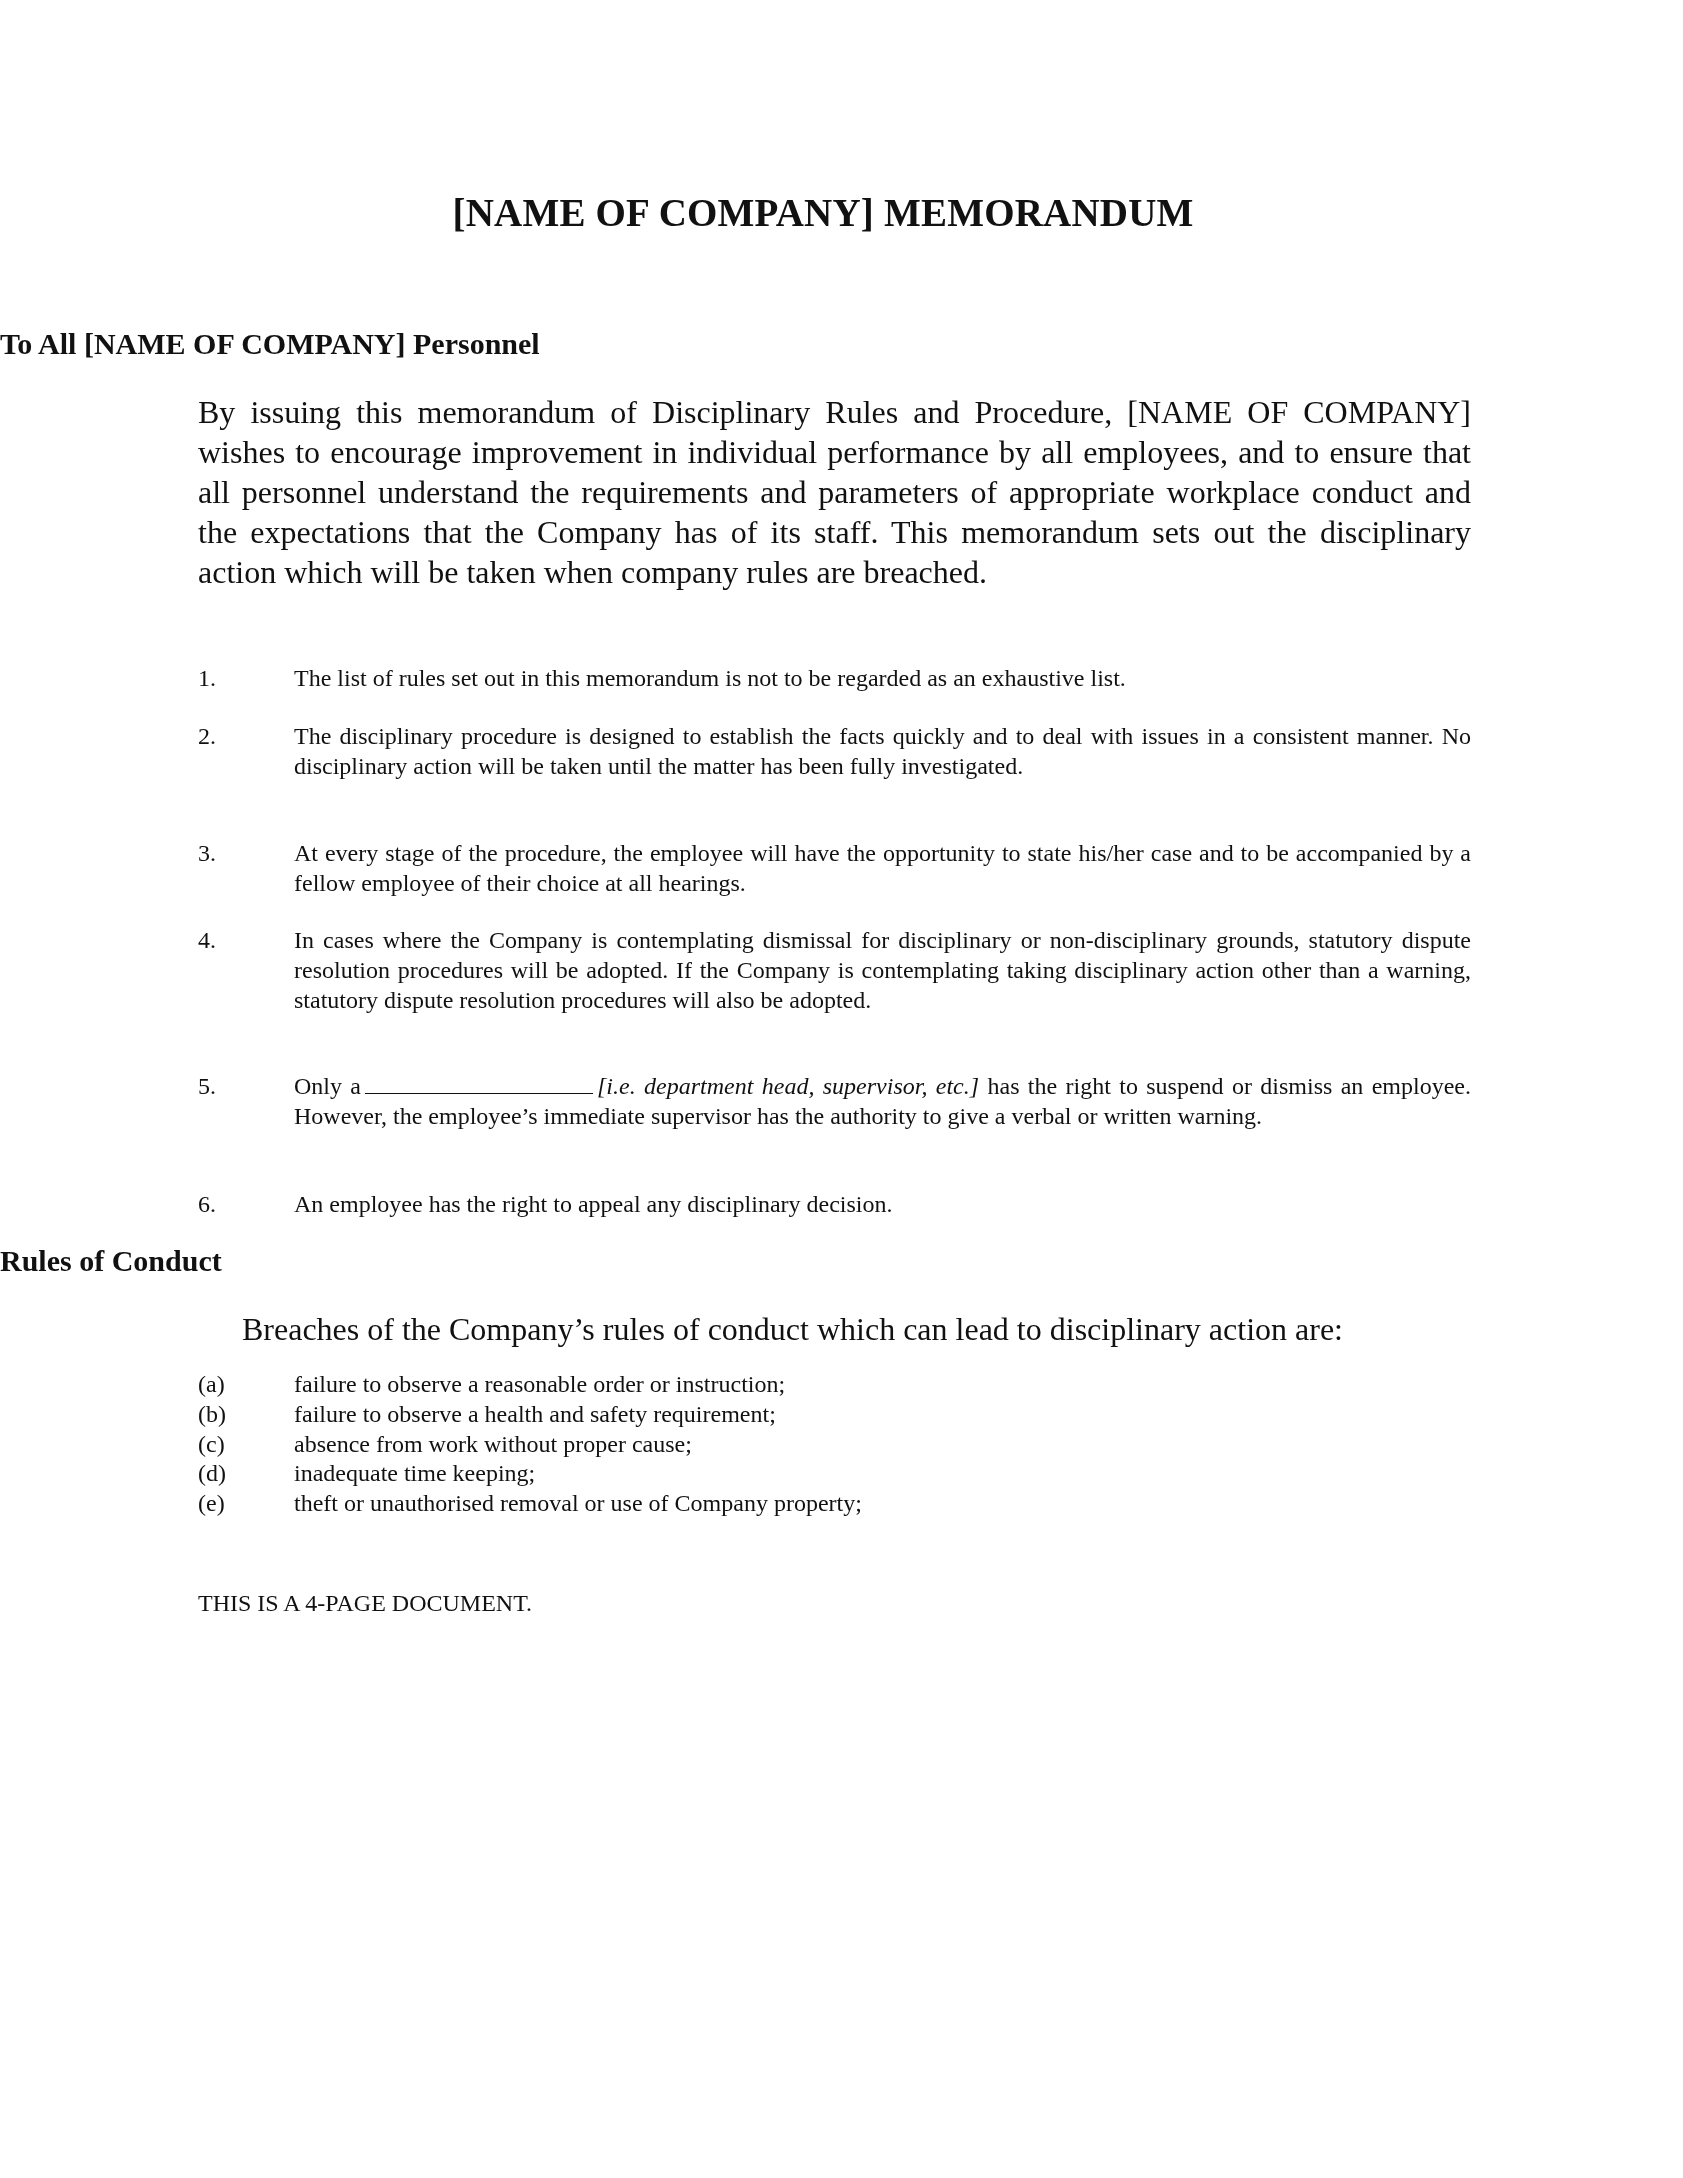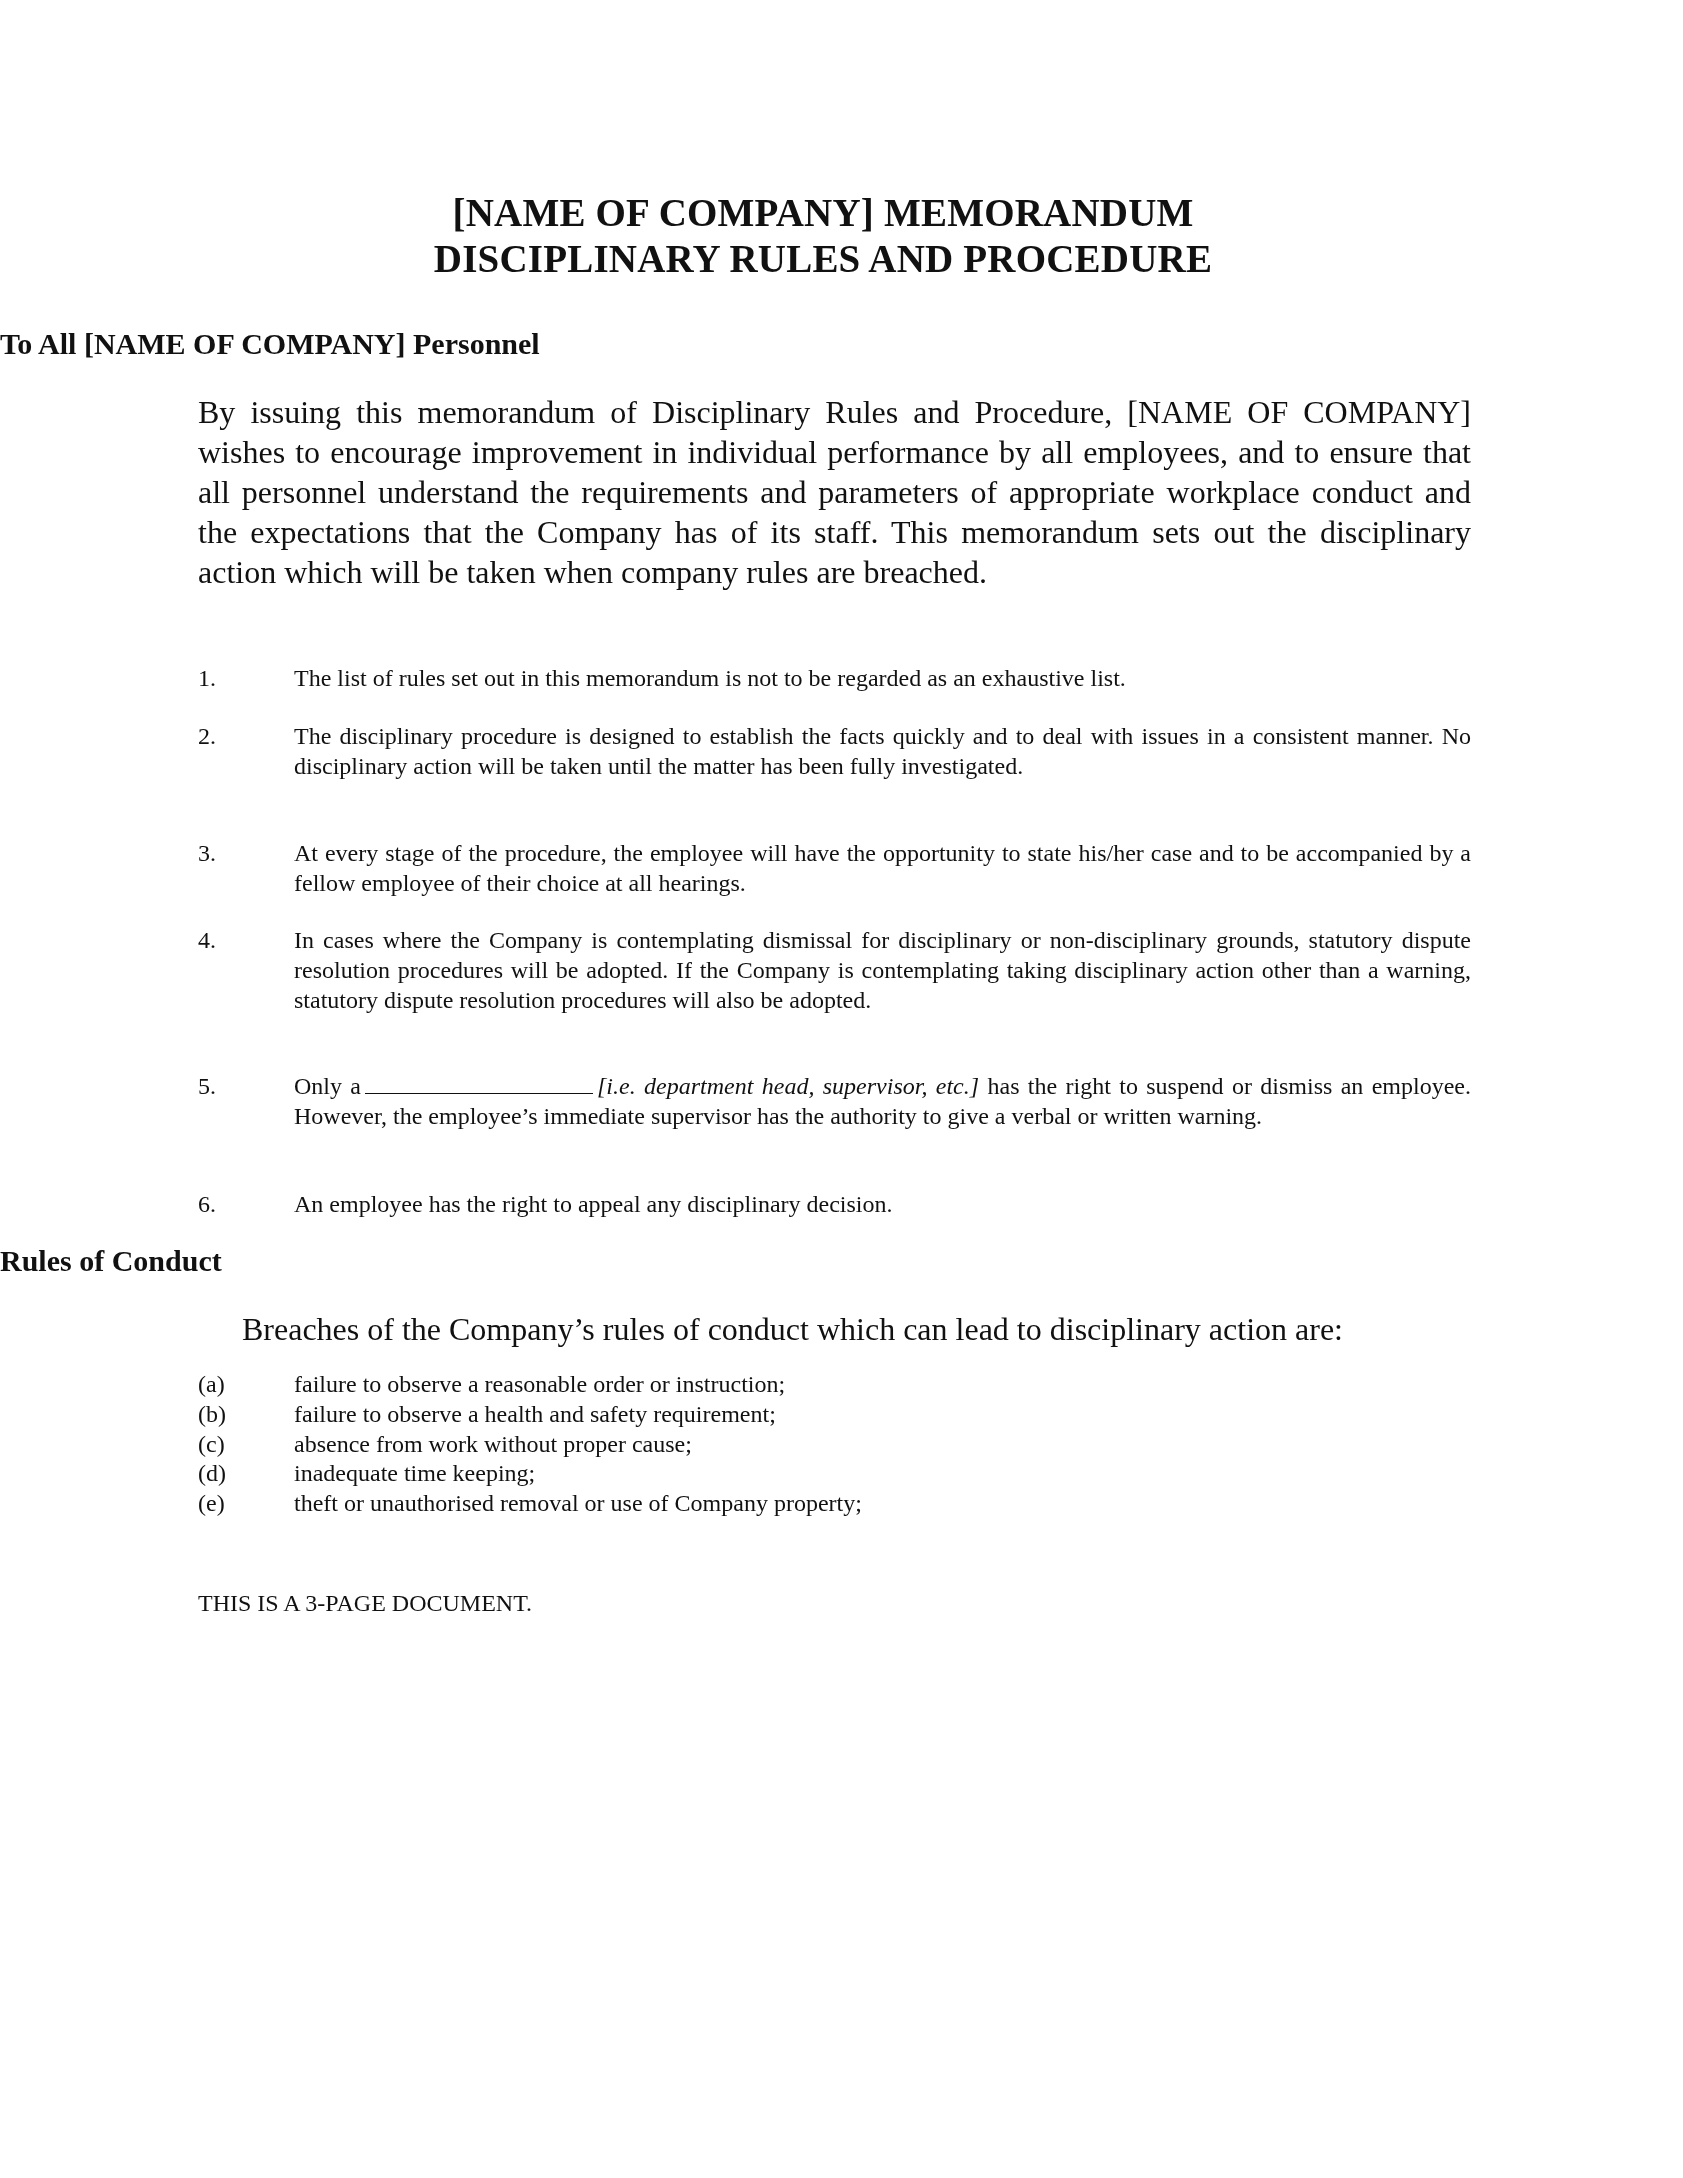--- a/index.html
+++ b/index.html
@@ -20,21 +20,20 @@
   .sub-item .txt { position: absolute; left: 96px; top: 0; }
   .footer-note { position: absolute; left: 198px; font-size: 24px; line-height: 30px; }
 </style>
 </head>
 <body>
 
 <div class="page serif">
 
   <div class="title-block">
     <div class="title-line">[NAME OF COMPANY] MEMORANDUM</div>
-    <div class="title-line">DISCIPLINARY RULES AND PROCEDURE</div>
   </div>
 
   <div class="subhead" style="top:327px;">To All [NAME OF COMPANY] Personnel</div>
 
   <div class="para" style="top:392px;">By issuing this memorandum of Disciplinary Rules and Procedure, [NAME OF COMPANY] wishes to encourage improvement in individual performance by all employees, and to ensure that all personnel understand the requirements and parameters of appropriate workplace conduct and the expectations that the Company has of its staff. This memorandum sets out the disciplinary action which will be taken when company rules are breached.</div>
 
   <div class="item" style="top:663px;">
     <span class="num">1.</span>
     <span class="txt">The list of rules set out in this memorandum is not to be regarded as an exhaustive list.</span>
   </div>
@@ -82,16 +81,16 @@
   </div>
   <div class="sub-item" style="top:1458px;">
     <span class="lbl">(d)</span>
     <span class="txt">inadequate time keeping;</span>
   </div>
   <div class="sub-item" style="top:1488px;">
     <span class="lbl">(e)</span>
     <span class="txt">theft or unauthorised removal or use of Company property;</span>
   </div>
 
-  <div class="footer-note" style="top:1588px;">THIS IS A 3-PAGE DOCUMENT.</div>
+  <div class="footer-note" style="top:1588px;">THIS IS A 4-PAGE DOCUMENT.</div>
 
 </div>
 
 
 </body></html>

